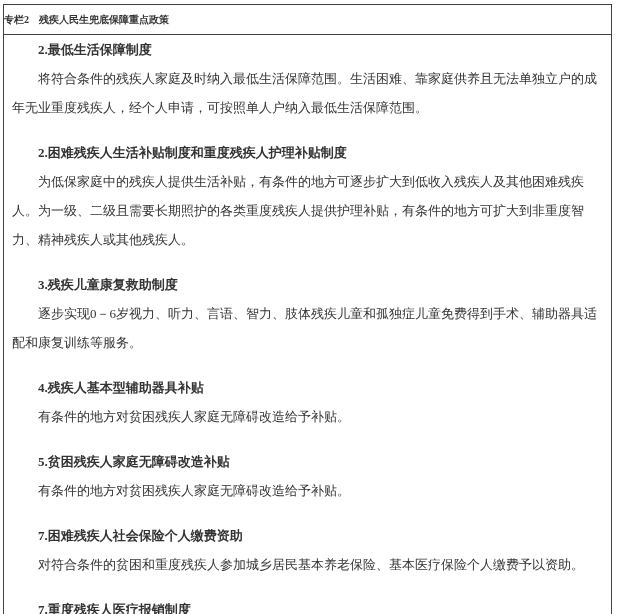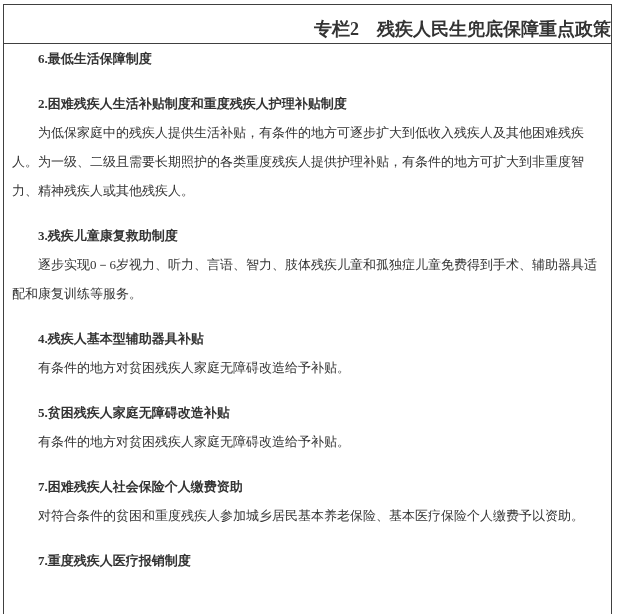--- a/index.html
+++ b/index.html
@@ -23,26 +23,25 @@
     left: 3px;
     top: 4px;
     width: 609px;
     height: 625px;
     border: 1px solid var(--border);
     background: var(--background);
   }
   .policy-title {
     height: 30px;
     line-height: 30px;
-    text-align: right;
+    text-align: left;
     font-weight: bold;
-    font-size: 18px;
+    font-size: 10px;
     border-bottom: 1px solid var(--border);
     white-space: pre;
-    margin-top: 9px;
   }
   .policy-content {
     padding: 0 8px;
     font-size: 13px;
     line-height: 29px;
   }
   .policy-content p {
     margin: 0;
     text-indent: 2em;
     line-break: strict;
@@ -55,21 +54,22 @@
   .policy-content p.sec-heading:first-child {
     margin-top: 0;
   }
 </style>
 </head>
 <body>
 
 <div class="policy-box">
   <div class="policy-title">专栏2　残疾人民生兜底保障重点政策</div>
   <div class="policy-content">
-    <p class="sec-heading">6.最低生活保障制度</p>
+    <p class="sec-heading">2.最低生活保障制度</p>
+    <p class="sec-body">将符合条件的残疾人家庭及时纳入最低生活保障范围。生活困难、靠家庭供养且无法单独立户的成年无业重度残疾人，经个人申请，可按照单人户纳入最低生活保障范围。</p>
 
     <p class="sec-heading">2.困难残疾人生活补贴制度和重度残疾人护理补贴制度</p>
     <p class="sec-body">为低保家庭中的残疾人提供生活补贴，有条件的地方可逐步扩大到低收入残疾人及其他困难残疾人。为一级、二级且需要长期照护的各类重度残疾人提供护理补贴，有条件的地方可扩大到非重度智力、精神残疾人或其他残疾人。</p>
 
     <p class="sec-heading">3.残疾儿童康复救助制度</p>
     <p class="sec-body">逐步实现0－6岁视力、听力、言语、智力、肢体残疾儿童和孤独症儿童免费得到手术、辅助器具适配和康复训练等服务。</p>
 
     <p class="sec-heading">4.残疾人基本型辅助器具补贴</p>
     <p class="sec-body">有条件的地方对贫困残疾人家庭无障碍改造给予补贴。</p>
 

